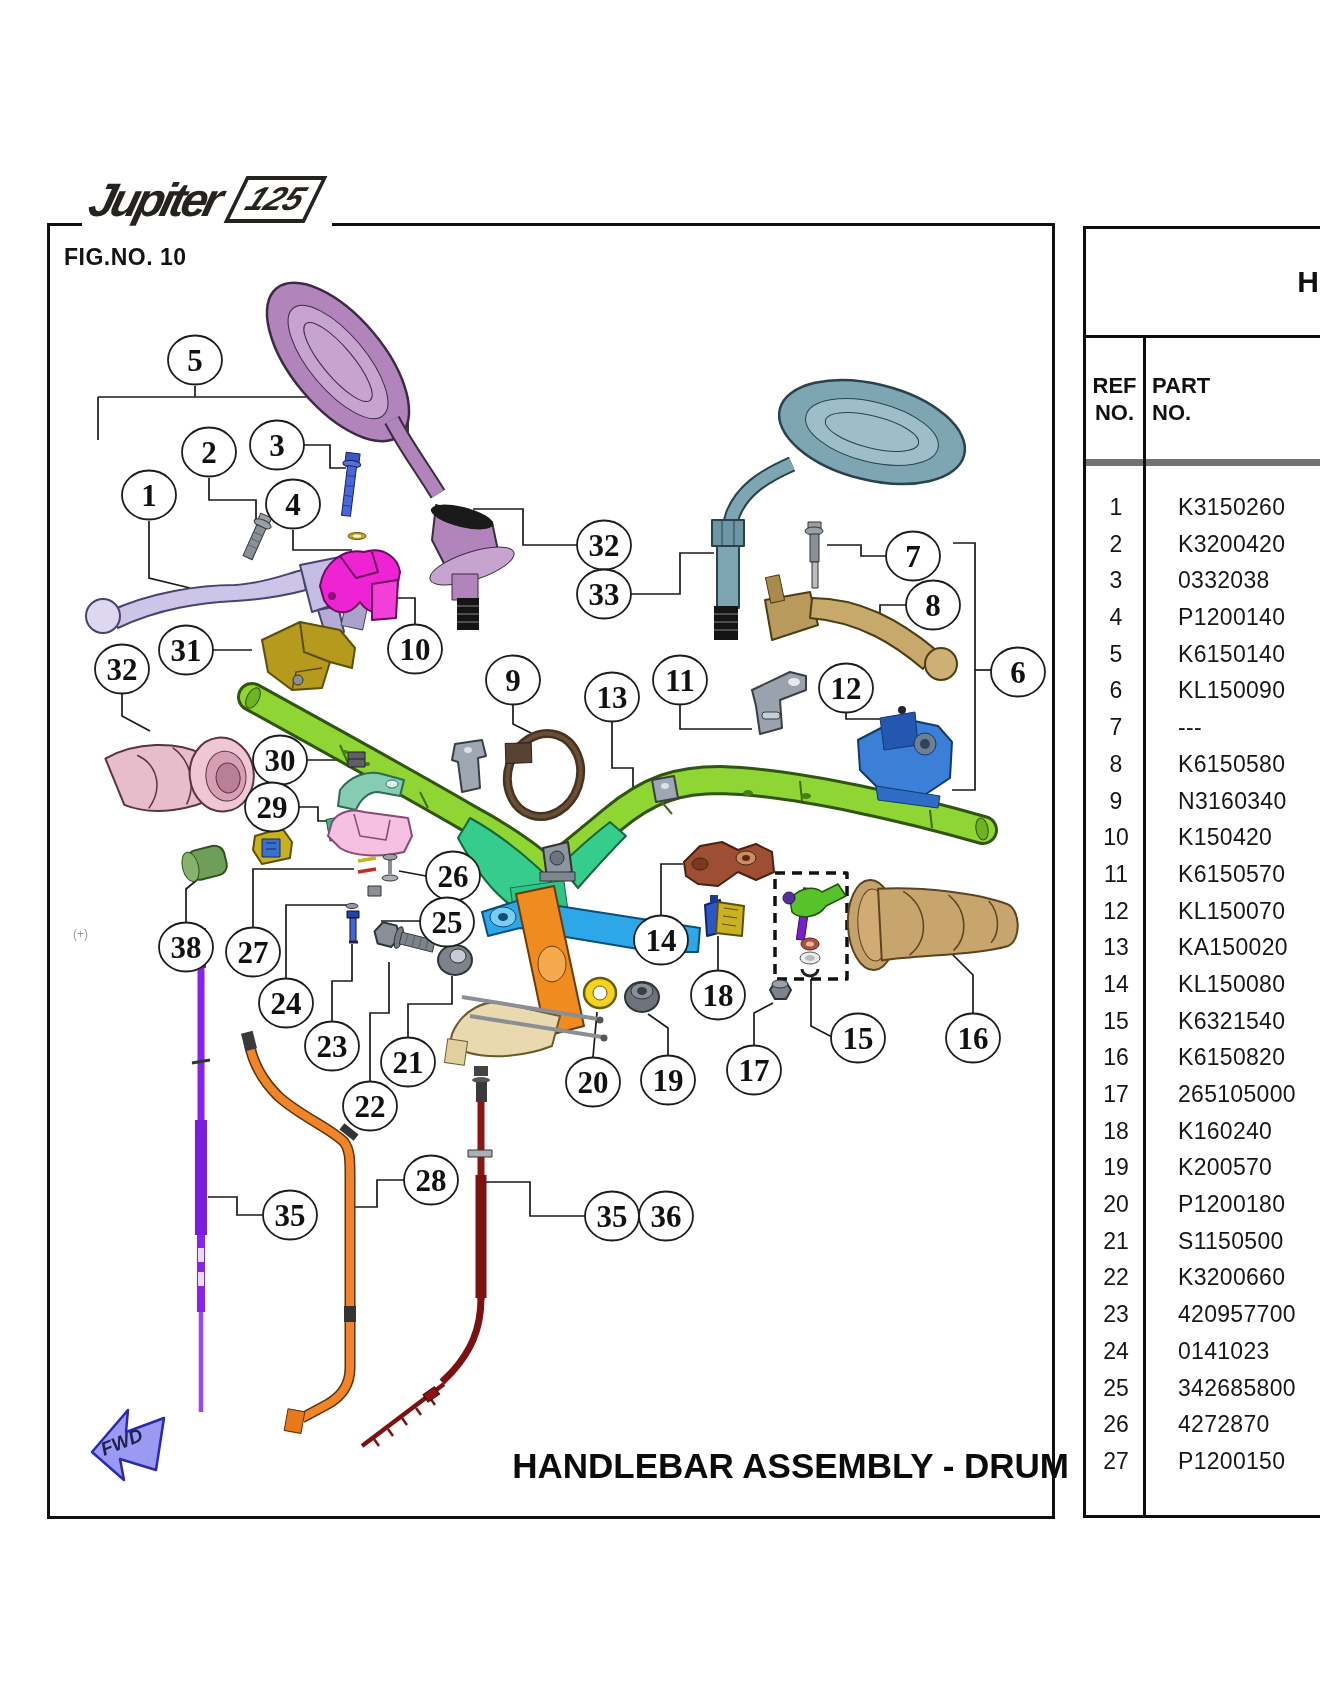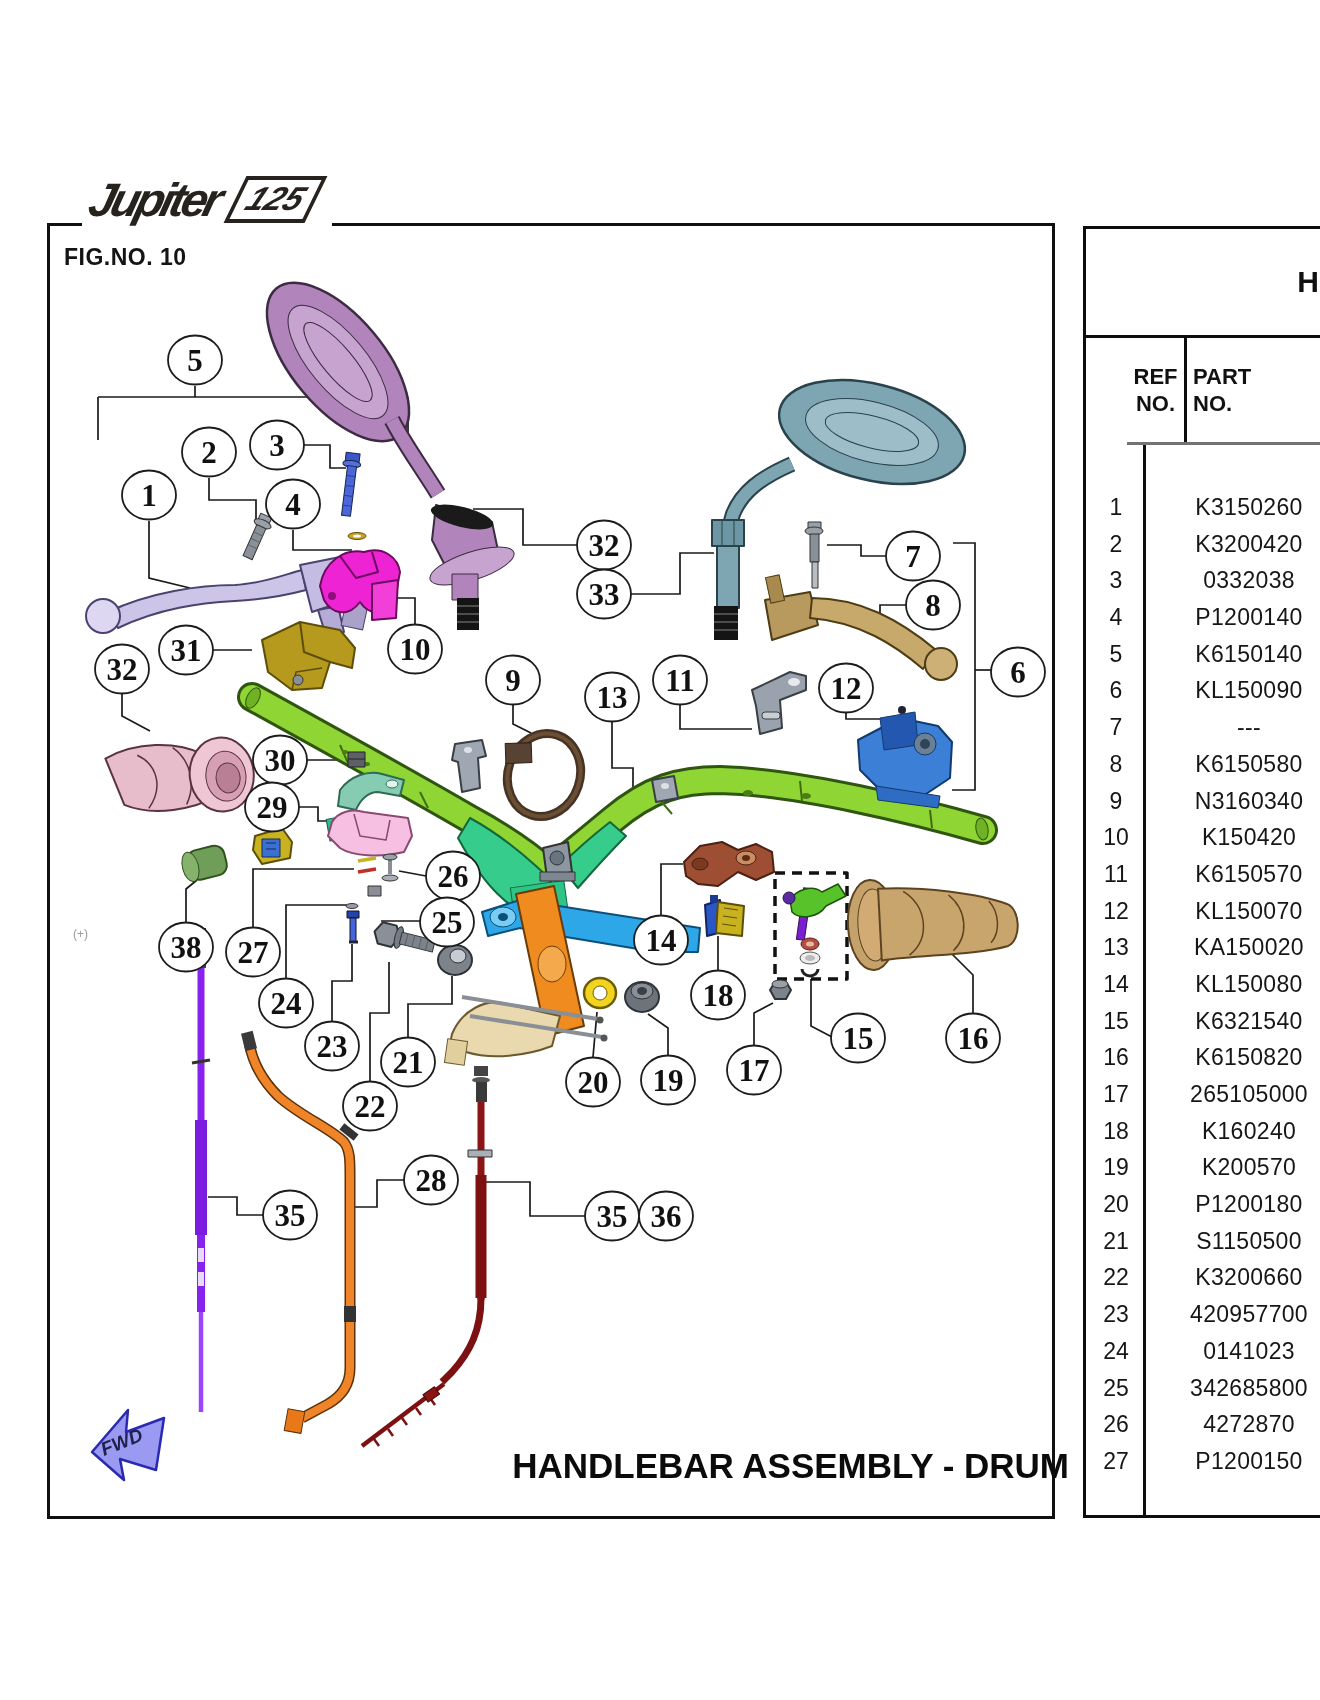--- a/index.html
+++ b/index.html
@@ -28,33 +28,33 @@
               letter-spacing:0px;z-index:4;}
 
   
   .ptable{position:absolute;left:1083px;top:226px;width:237px;height:1292px;
           border:3px solid #0d0d0d;border-right:none;box-sizing:border-box;background:#fff;}
   .ptable-title{position:absolute;left:0;right:0;top:0;height:109px;
                 border-bottom:3px solid #0d0d0d;box-sizing:border-box;
                 display:flex;align-items:center;justify-content:flex-end;
                 font-weight:bold;font-size:30px;color:#111;padding-right:1px;
                 white-space:nowrap;overflow:hidden;}
-  .ptable-head{position:absolute;left:0;right:0;top:109px;height:107px;
-               border-bottom:3px solid #737373;box-sizing:border-box;display:flex;margin-left:41px;}
+  .ptable-head{position:absolute;left:0;right:0;top:109px;height:128px;
+               border-bottom:7px solid #737373;box-sizing:border-box;display:flex;}
   .th-ref{width:57px;border-right:3px solid #0d0d0d;box-sizing:content-box;
           display:flex;flex-direction:column;align-items:center;justify-content:center;
           font-weight:bold;font-size:22px;line-height:27px;color:#111;}
   .th-part{flex:1;display:flex;flex-direction:column;justify-content:center;
            font-weight:bold;font-size:22px;line-height:27px;color:#111;padding-left:6px;}
   .ptable-divider{position:absolute;left:57px;top:216px;bottom:0;width:3px;background:#0d0d0d;}
   #table-rows{position:absolute;left:0;right:0;top:216px;bottom:0;padding-top:44px;
               overflow:hidden;}
   .trow{display:flex;height:36.7px;line-height:36.7px;font-size:23px;color:#161616;}
   .tref{width:60px;text-align:center;}
-  .tpart{flex:1;text-align:center;padding-left:8px;letter-spacing:0.3px;margin-left:24px;}
+  .tpart{flex:1;text-align:left;padding-left:8px;letter-spacing:0.3px;margin-left:24px;}
 
   svg#diagram-svg{position:absolute;left:0;top:0;width:1320px;height:1700px;z-index:3;
                   pointer-events:none;}
   .callout-num{font-family:"Liberation Serif",serif;font-weight:bold;font-size:31px;
                fill:#111;text-anchor:middle;}
   .fwd-text{font-family:"Liberation Sans",sans-serif;font-style:italic;font-weight:bold;
             font-size:19px;fill:#21214f;}
   .plus-mark{font-size:12px;fill:#9a9a9a;}
 </style>
 </head>

